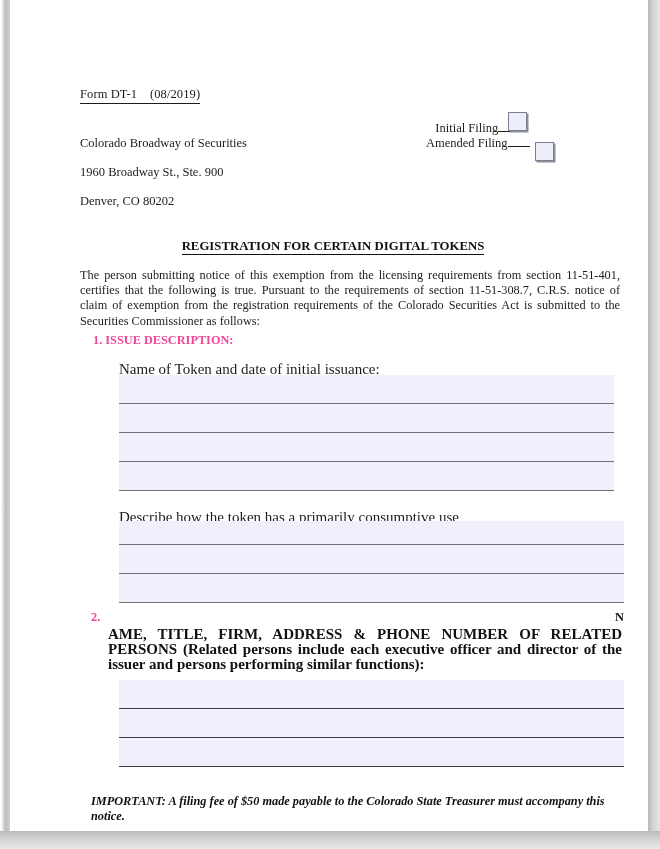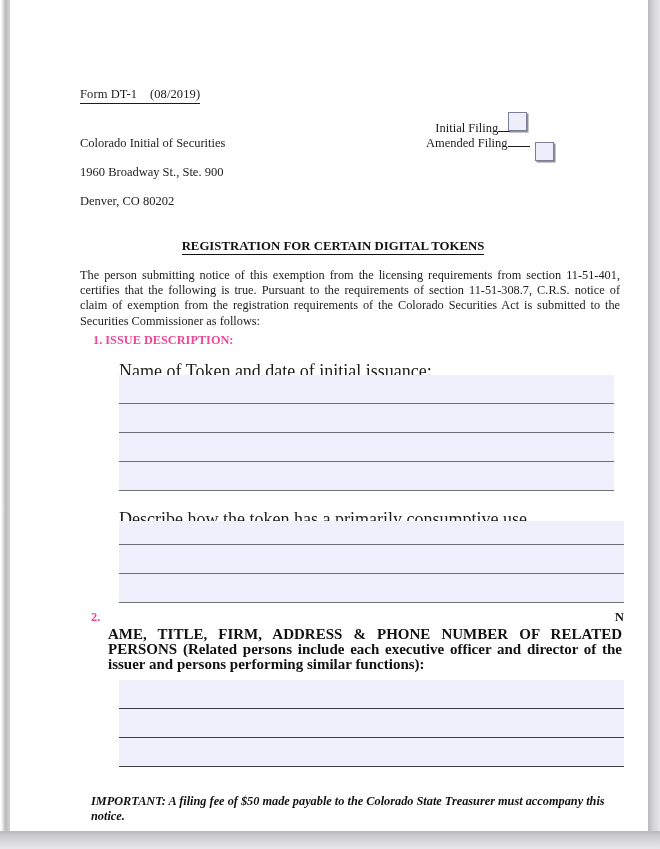--- a/index.html
+++ b/index.html
@@ -172,21 +172,21 @@
     width: 514px;
     font-size: 15px;
     font-weight: bold;
     line-height: 15.2px;
     color: #111111;
     text-align: justify;
   }
 
   .field-label {
     position: absolute;
-    font-size: 18px;
+    font-size: 15px;
     color: #1c1c1c;
   }
   .label-token { left: 105px; top: 322px; }
   .label-consumptive { left: 105px; top: 470px; }
 
   
   .field-group { position: absolute; }
   .field-row {
     background: #eff0fb;
     box-sizing: border-box;
@@ -224,21 +224,21 @@
 <body>
 
 <div id="viewport">
 
   <div id="page">
     <div class="content">
 
       <div class="form-id">Form DT-1    (08/2019)</div>
 
       <div class="agency-block">
-        <div>Colorado Initial of Securities</div>
+        <div>Colorado Broadway of Securities</div>
         <div>1960 Broadway St., Ste. 900</div>
         <div>Denver, CO 80202</div>
       </div>
 
       <div class="filing-block">
         <div class="filing-row">
           <span class="filing-label">Initial Filing</span><span class="filing-rule r1"></span>
           <span class="cbx c1"></span>
         </div>
         <div class="filing-row">

